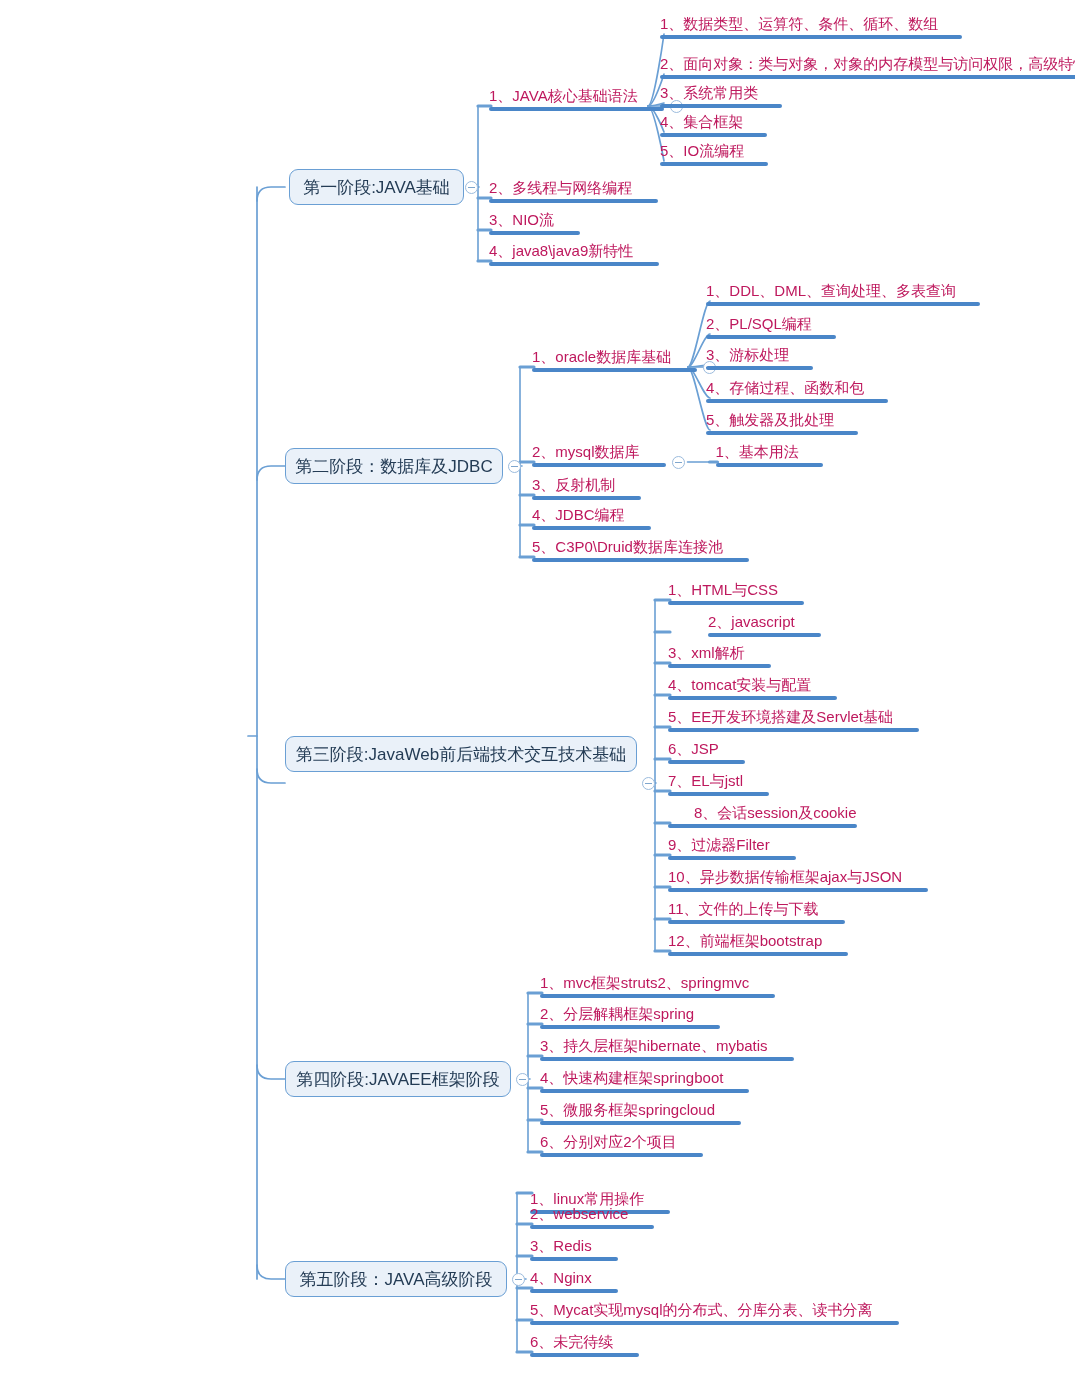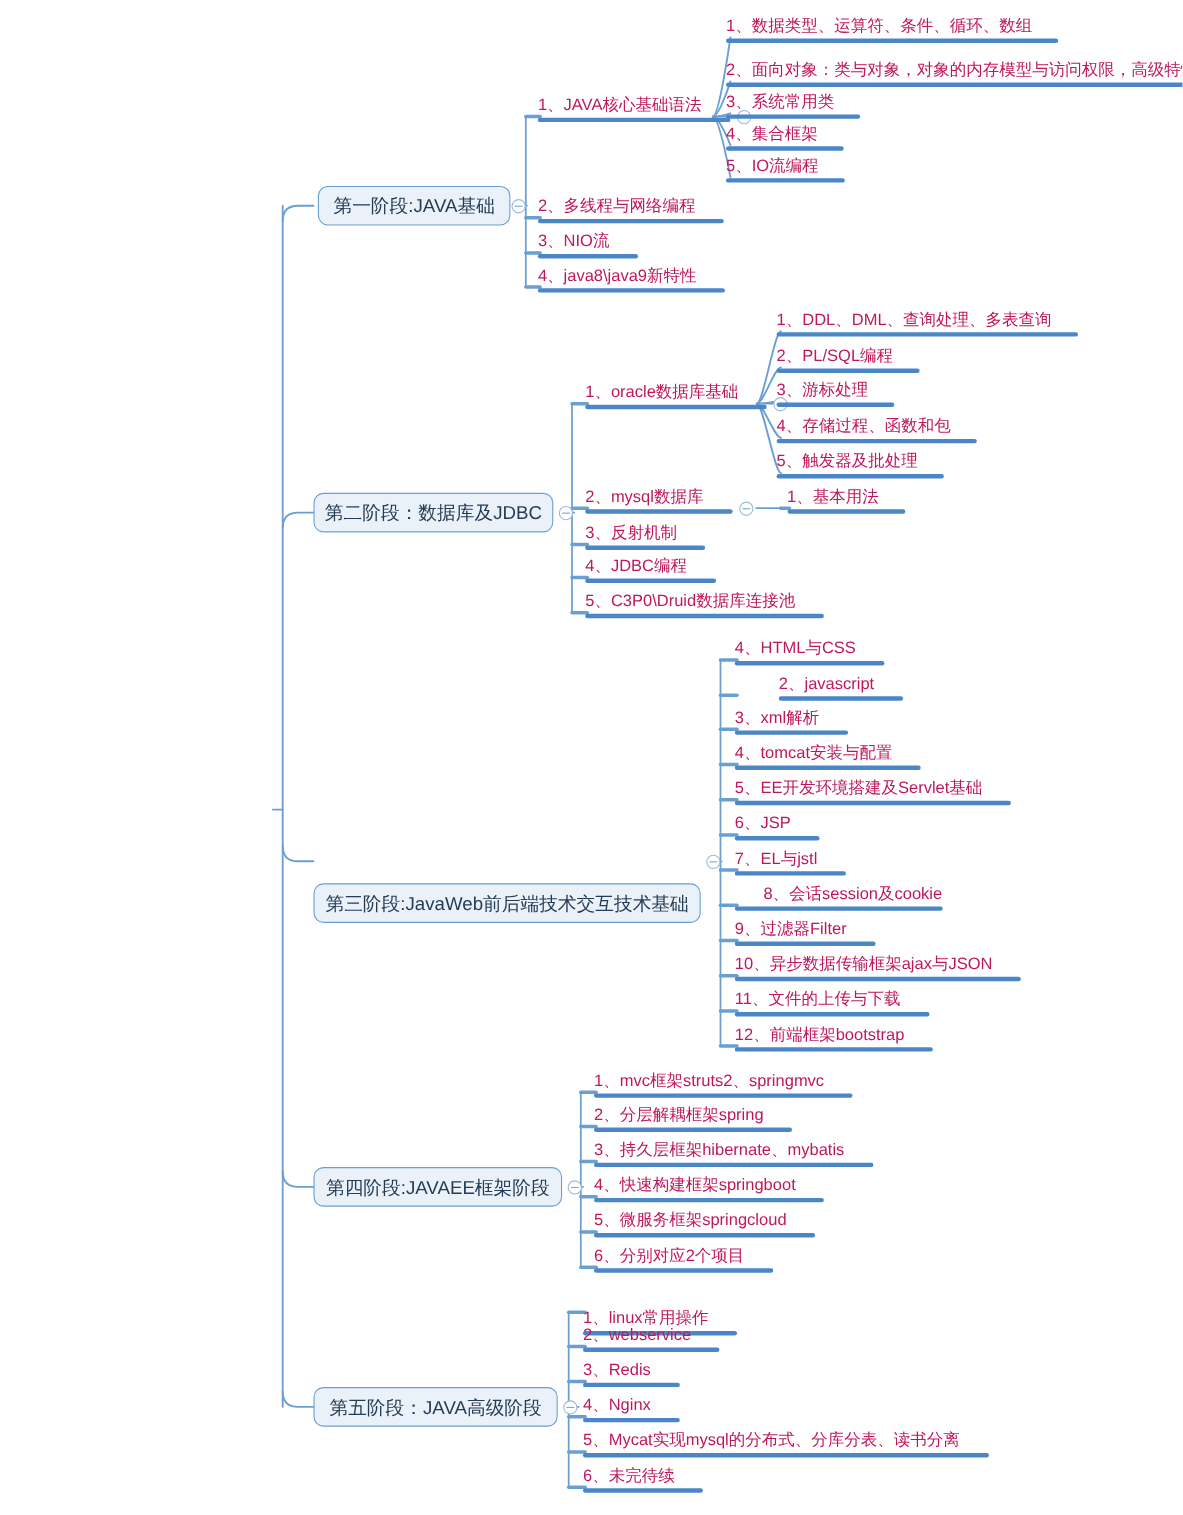--- a/index.html
+++ b/index.html
@@ -169,25 +169,25 @@
       <div class="leaf" style="left: 706px; top: 315px; font-size: 15px;"><span class="txt">2、PL/SQL编程</span><span class="rule" style="width: 129.875px;"></span></div>
       <div class="leaf" style="left: 706px; top: 346px; font-size: 15px;"><span class="txt">3、游标处理</span><span class="rule" style="width: 107.344px;"></span></div>
       <div class="leaf" style="left: 706px; top: 379px; font-size: 15px;"><span class="txt">4、存储过程、函数和包</span><span class="rule" style="width: 182.344px;"></span></div>
       <div class="leaf" style="left: 706px; top: 411px; font-size: 15px;"><span class="txt">5、触发器及批处理</span><span class="rule" style="width: 152.344px;"></span></div>
       <div class="leaf" style="left: 532px; top: 443px; font-size: 15px;"><span class="txt">2、mysql数据库</span><span class="rule" style="width: 133.516px;"></span></div>
       <div class="toggle" style="left: 671.516px; top: 455.5px;"></div>
       <div class="leaf" style="left: 715.516px; top: 443px; font-size: 15px;"><span class="txt">1、基本用法</span><span class="rule" style="width: 107.344px;"></span></div>
       <div class="leaf" style="left: 532px; top: 476px; font-size: 15px;"><span class="txt">3、反射机制</span><span class="rule" style="width: 109.344px;"></span></div>
       <div class="leaf" style="left: 532px; top: 506px; font-size: 15px;"><span class="txt">4、JDBC编程</span><span class="rule" style="width: 118.516px;"></span></div>
       <div class="leaf" style="left: 532px; top: 538px; font-size: 15px;"><span class="txt">5、C3P0\Druid数据库连接池</span><span class="rule" style="width: 216.891px;"></span></div>
-      <div class="stage-node" style="left: 285px; top: 803px; width: 352px; height: 36px; font-size: 17px;">
+      <div class="stage-node" style="left: 285px; top: 736px; width: 352px; height: 36px; font-size: 17px;">
         <span>第三阶段:JavaWeb前后端技术交互技术基础</span>
       </div>
       <div class="toggle" style="left: 642px; top: 776.5px;"></div>
-      <div class="leaf" style="left: 668px; top: 581px; font-size: 15px;"><span class="txt">4、HTML与CSS</span><span class="rule" style="width: 136.031px;"></span></div>
+      <div class="leaf" style="left: 668px; top: 581px; font-size: 15px;"><span class="txt">1、HTML与CSS</span><span class="rule" style="width: 136.031px;"></span></div>
       <div class="leaf" style="left: 668px; top: 613px; font-size: 15px; margin-left: 40px;"><span class="txt">2、javascript</span><span class="rule" style="width: 112.703px;"></span></div>
       <div class="leaf" style="left: 668px; top: 644px; font-size: 15px;"><span class="txt">3、xml解析</span><span class="rule" style="width: 102.672px;"></span></div>
       <div class="leaf" style="left: 668px; top: 676px; font-size: 15px;"><span class="txt">4、tomcat安装与配置</span><span class="rule" style="width: 169.359px;"></span></div>
       <div class="leaf" style="left: 668px; top: 708px; font-size: 15px;"><span class="txt">5、EE开发环境搭建及Servlet基础</span><span class="rule" style="width: 251.047px;"></span></div>
       <div class="leaf" style="left: 668px; top: 740px; font-size: 15px;"><span class="txt">6、JSP</span><span class="rule" style="width: 76.8594px;"></span></div>
       <div class="leaf" style="left: 668px; top: 772px; font-size: 15px;"><span class="txt">7、EL与jstl</span><span class="rule" style="width: 101.031px;"></span></div>
       <div class="leaf" style="left: 668px; top: 804px; font-size: 15px; text-align: right;"><span class="txt">8、会话session及cookie</span><span class="rule" style="width: 188.562px;"></span></div>
       <div class="leaf" style="left: 668px; top: 836px; font-size: 15px;"><span class="txt">9、过滤器Filter</span><span class="rule" style="width: 127.688px;"></span></div>
       <div class="leaf" style="left: 668px; top: 868px; font-size: 15px;"><span class="txt">10、异步数据传输框架ajax与JSON</span><span class="rule" style="width: 260.219px;"></span></div>
       <div class="leaf" style="left: 668px; top: 900px; font-size: 15px;"><span class="txt">11、文件的上传与下载</span><span class="rule" style="width: 176.578px;"></span></div>

